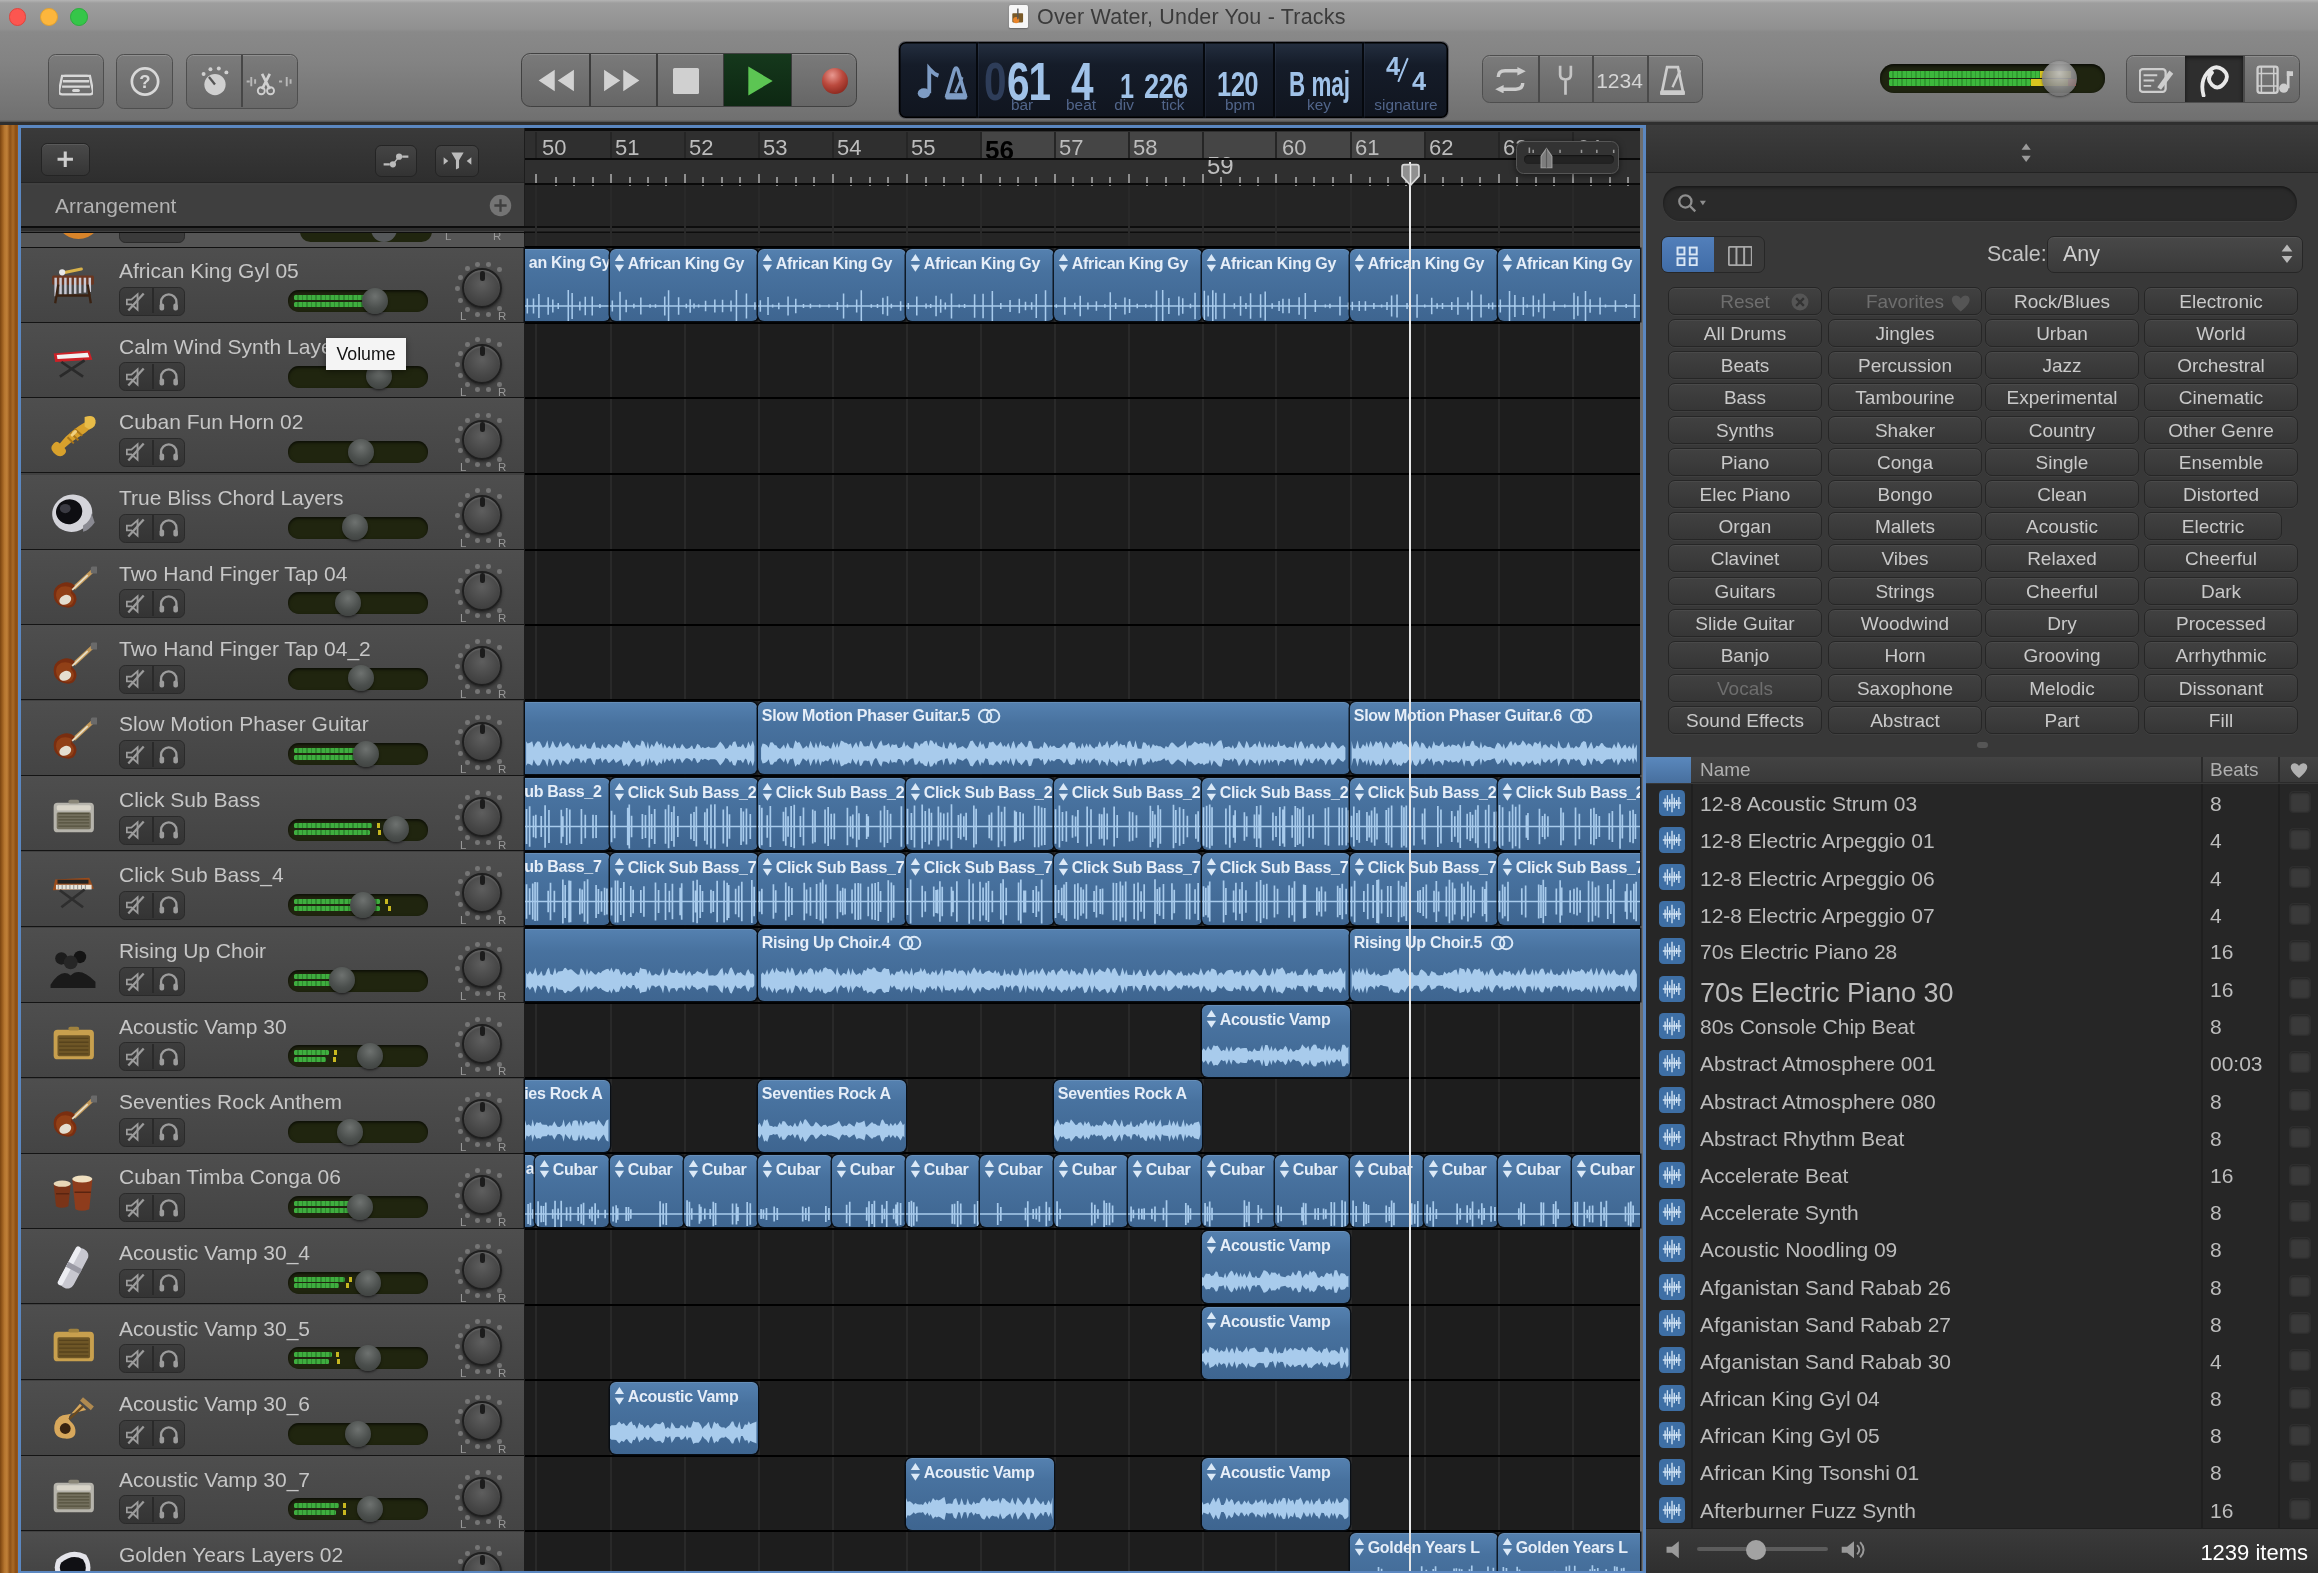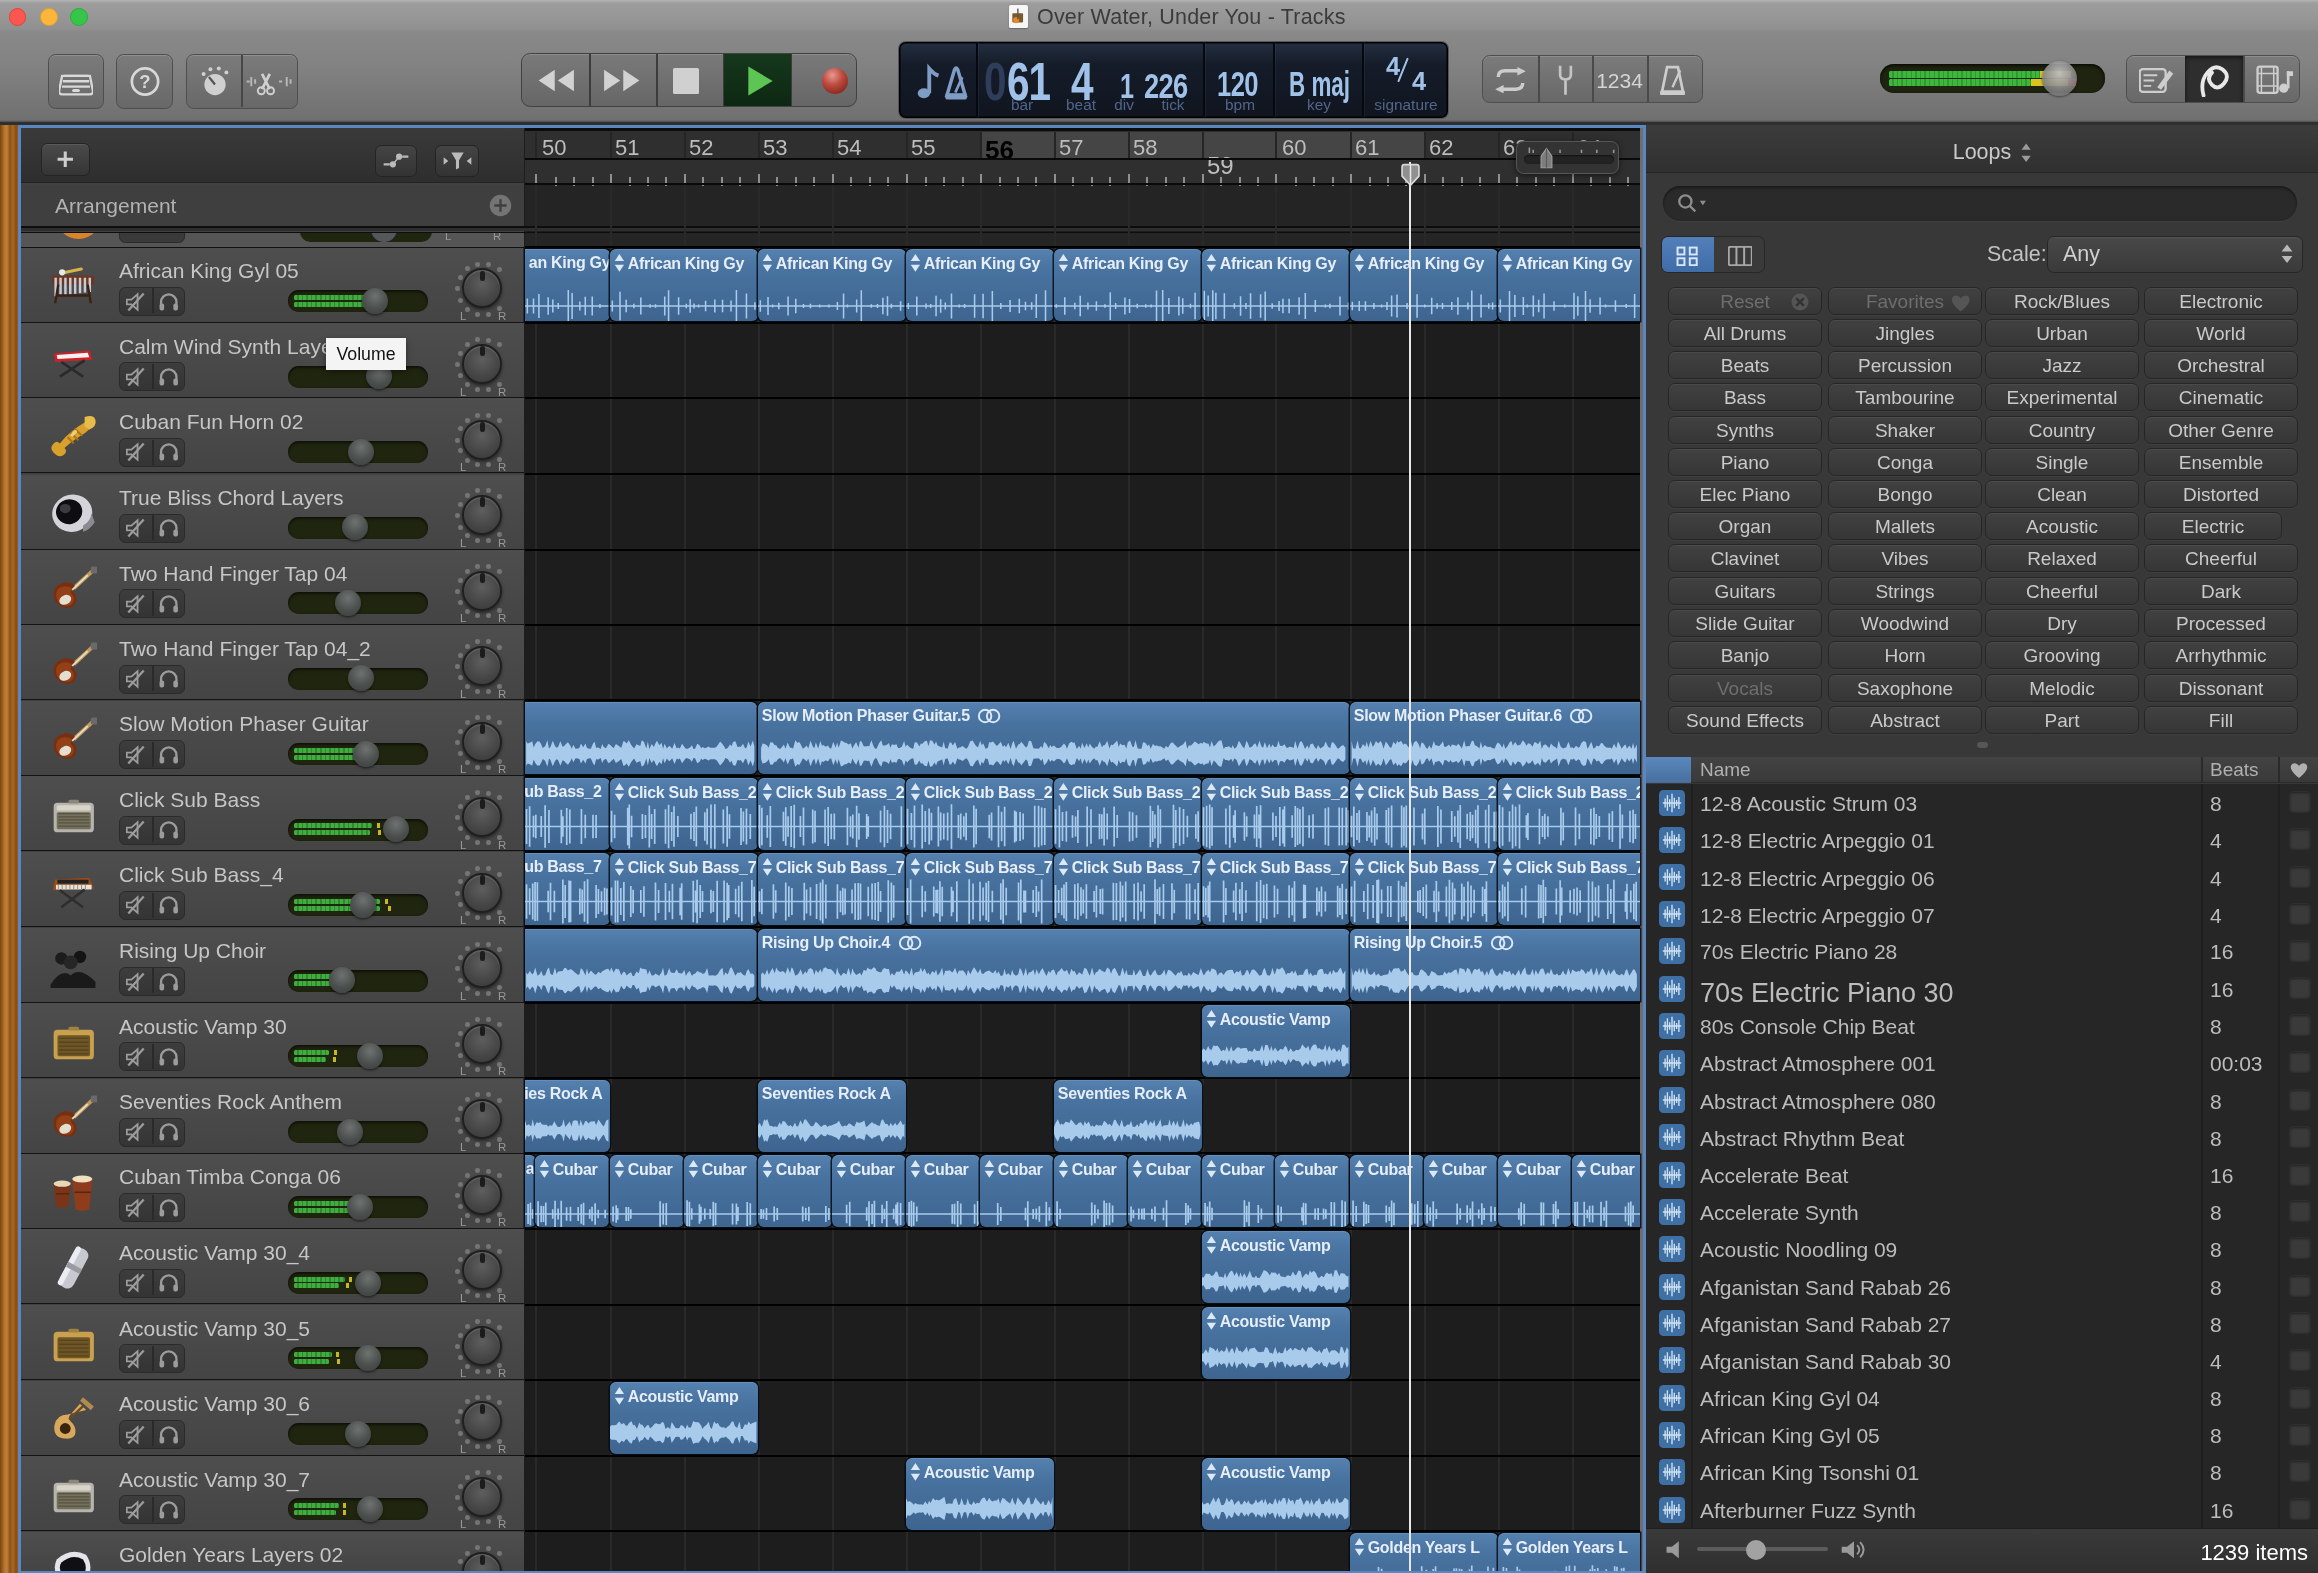--- a/index.html
+++ b/index.html
@@ -1514,21 +1514,20 @@
     </svg>
 </div>
 <div style="left:1409px;top:162px;width:1.5px;height:1412px;background:#e8e8e8;position:absolute;z-index:40;"></div>
 <svg style="position:absolute;left:1399px;top:163px;z-index:41;" width="23" height="24" viewBox="0 0 30 31">
     <path d="M4 5 Q4 2 7 2 H23 Q26 2 26 5 V17 L15 29 L4 17 Z" fill="#909090" stroke="#d8d8d8" stroke-width="2.2"></path>
     <path d="M15 2 V29" stroke="#e8e8e8" stroke-width="2"></path>
   </svg>
 <div class="abs" style="left:17.7px;top:125px;width:1628px;height:1449px;border:3.1px solid #5b87c0;z-index:50;"></div>
 <div class="abs" style="left:1646px;top:125px;width:672px;height:1449px;background:#383838;overflow:hidden;z-index:20;">
 <div style="position:absolute;left:0;top:0;width:672px;height:48px;background:linear-gradient(180deg,#3c3c3c,#303030);border-bottom:1.5px solid #232323;"></div>
-<div style="position:absolute;left:0;top:15.4px;width:672px;text-align:center;font-size:21.5px;color:#c9c9c9;">Loops</div>
 <svg style="position:absolute;left:374px;top:17px;" width="12.3" height="21.5" viewBox="0 0 16 28">
       <path d="M8 2 L14 10 H2 Z M8 26 L14 18 H2 Z" fill="#9a9a9a"></path>
     </svg>
 <div style="position:absolute;left:17px;top:61px;width:634px;height:35px;border-radius:17px;background:#2a2a2a;box-shadow:inset 0 1.5px 3.1px rgba(0,0,0,.5),0 0.8px 0 rgba(255,255,255,.06);"></div>
 <svg style="position:absolute;left:31px;top:68px;" width="35" height="20" viewBox="0 0 46 26">
       <circle cx="11" cy="11" r="8" fill="none" stroke="#8e8e8e" stroke-width="3"></circle>
       <path d="M17 17 L24 24" stroke="#8e8e8e" stroke-width="3"></path>
       <path d="M30 10 L38 10 L34 16 Z" fill="#8e8e8e"></path>
     </svg>
 <div style="position:absolute;left:14.6px;top:111px;width:104px;height:37px;border-radius:7px;background:#3a3a3a;border:0.8px solid #272727;overflow:hidden;">

